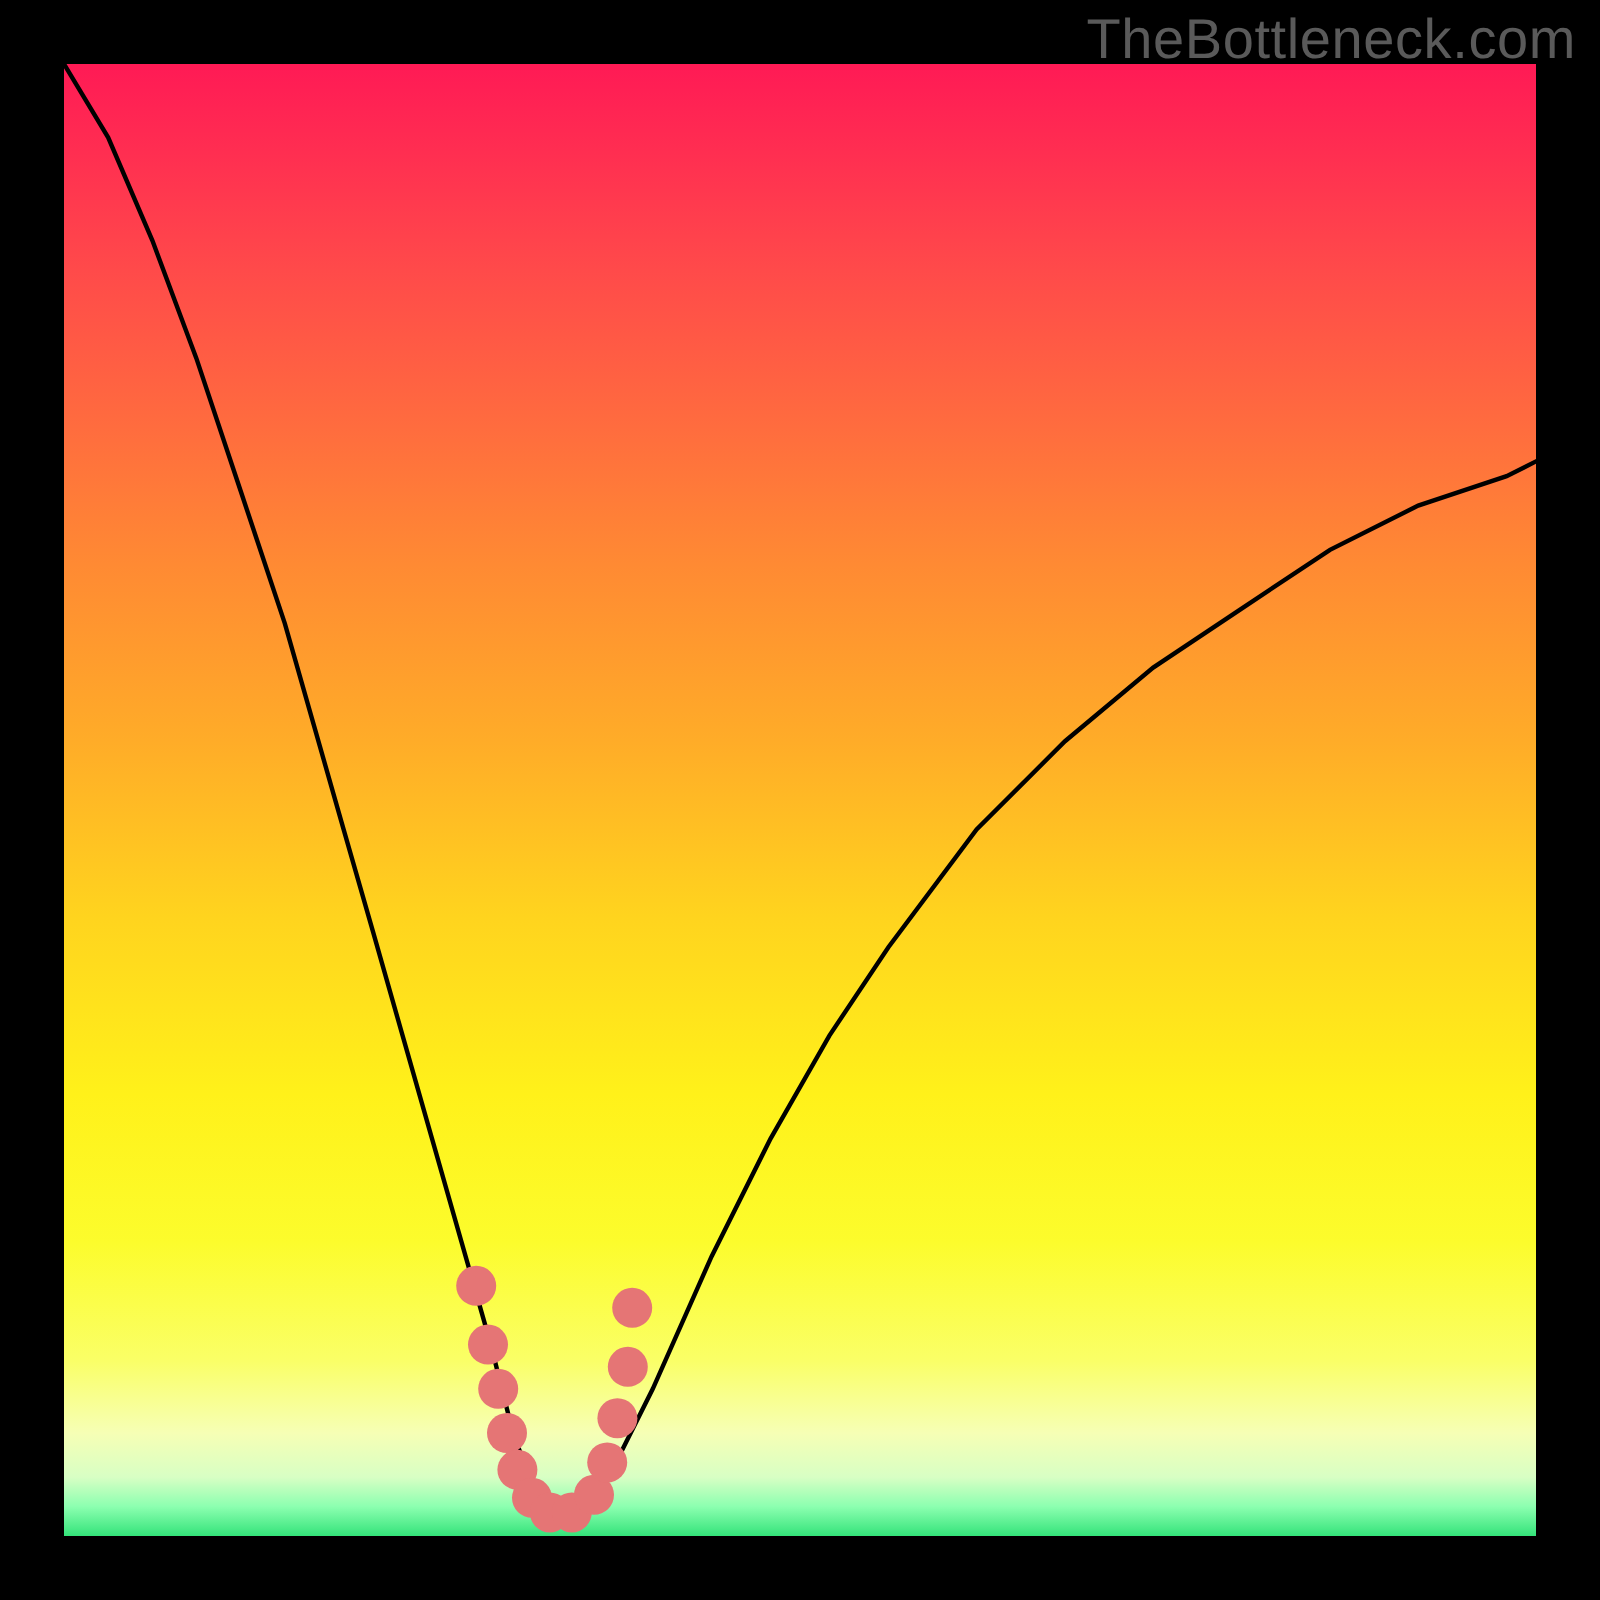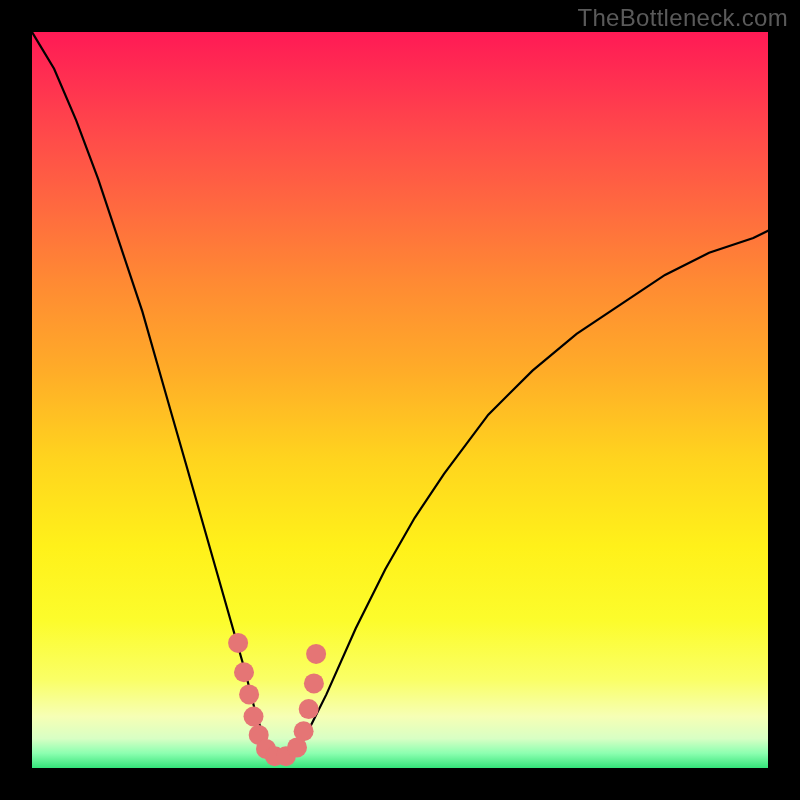--- a/index.html
+++ b/index.html
@@ -15,21 +15,21 @@
     position: relative;
     width: 800px;
     height: 800px;
     background: #000;
   }
   .watermark {
     position: absolute;
     top: 4px;
     right: 12px;
     color: #5a5a5a;
-    font-size: 24px;
+    font-size: 28px;
     font-weight: 400;
     letter-spacing: 0.3px;
     z-index: 20;
   }
   .plot {
     position: absolute;
     left: 32px;
     top: 32px;
     width: 736px;
     height: 736px;

